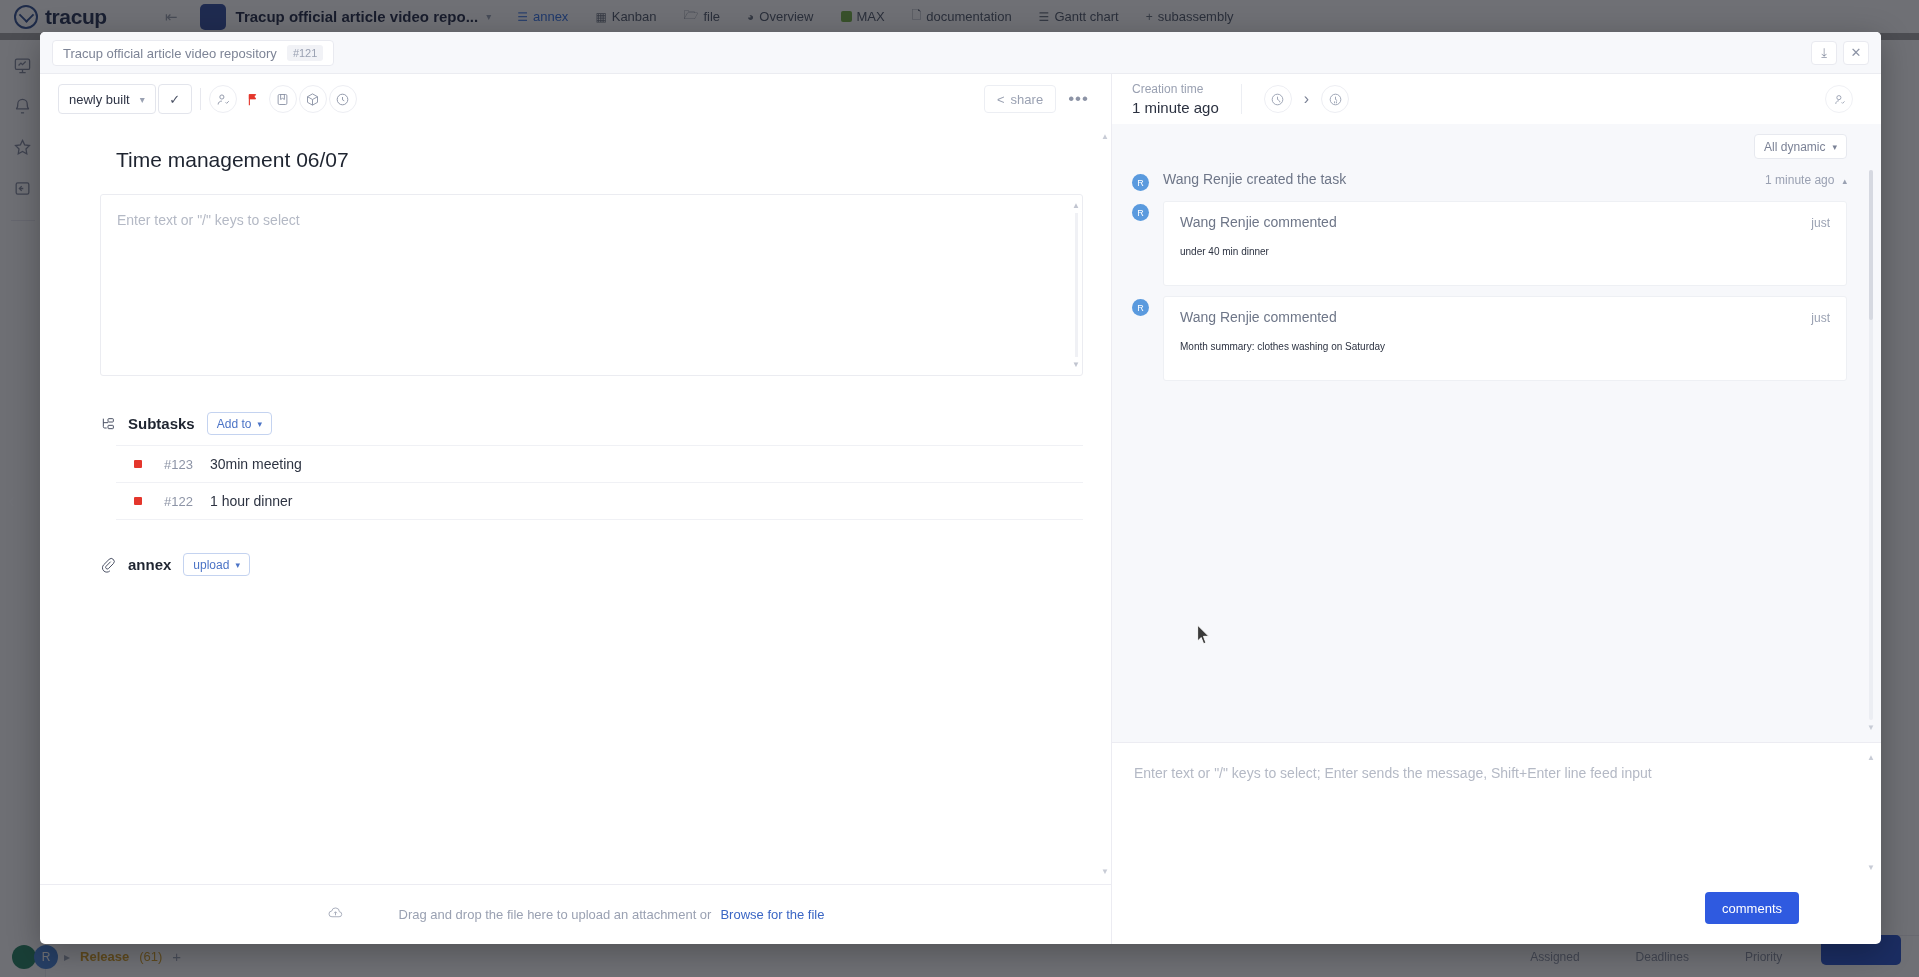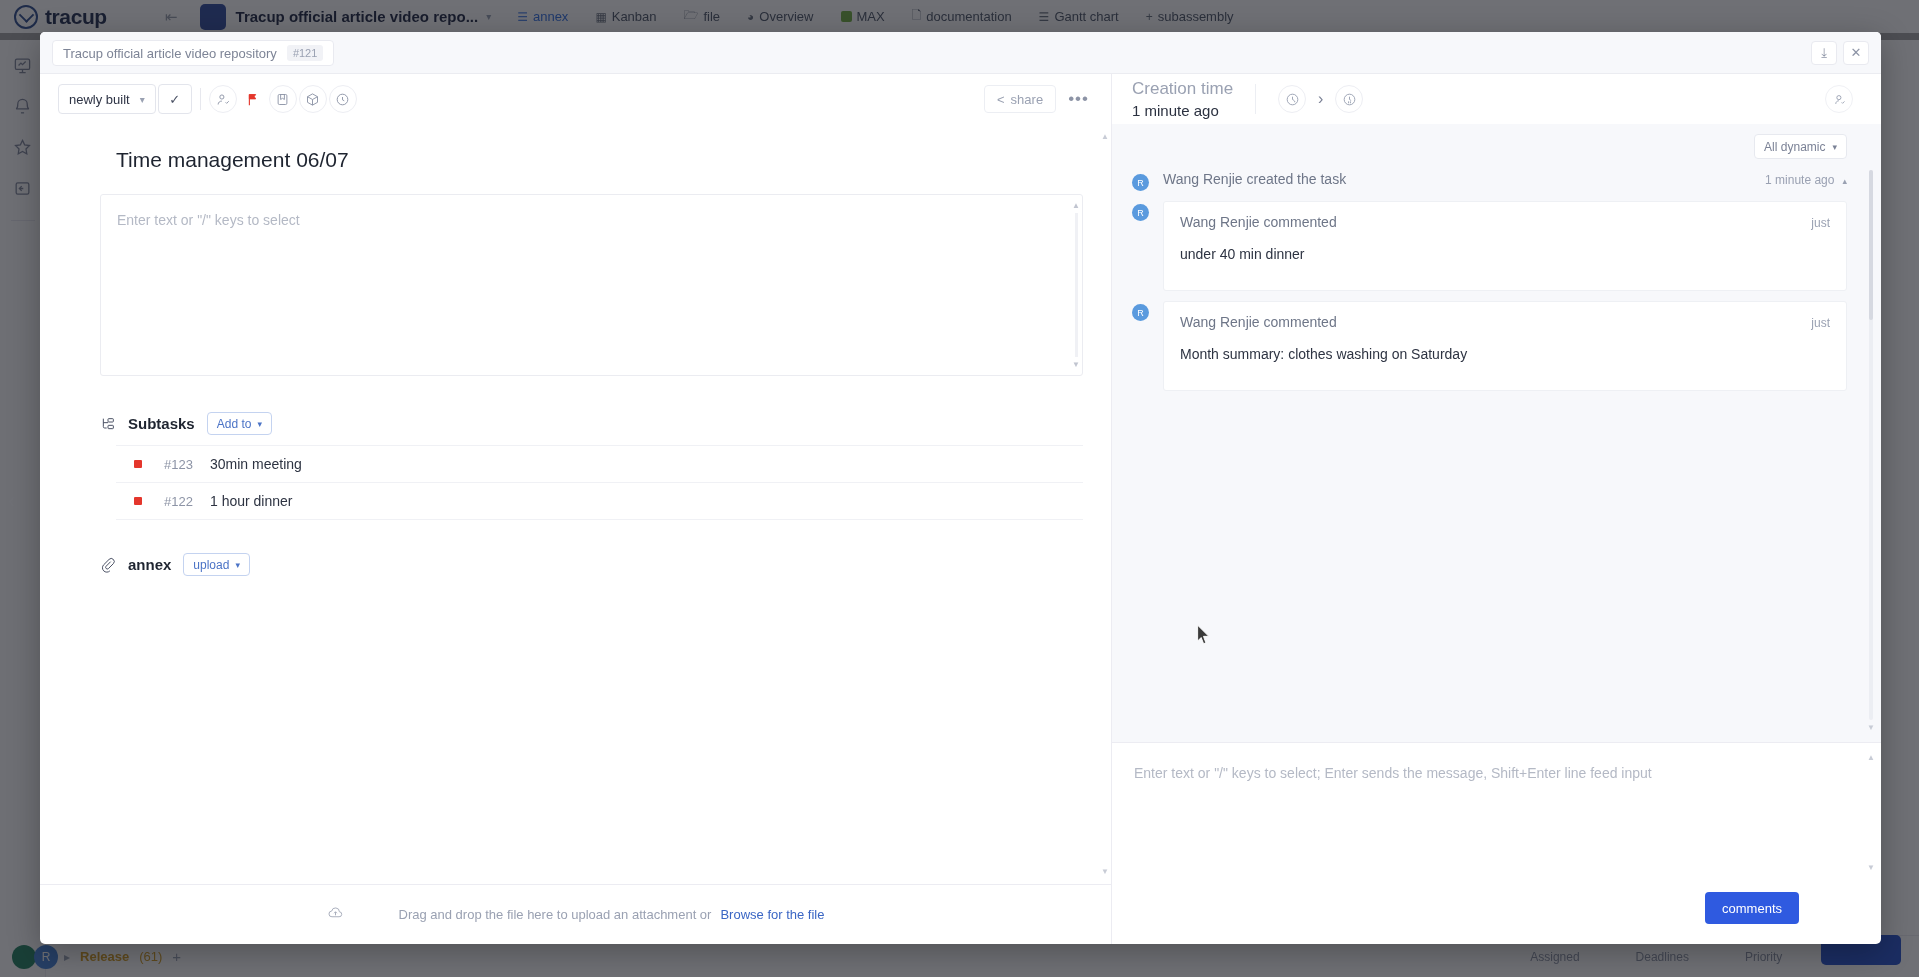--- a/index.html
+++ b/index.html
@@ -190,21 +190,21 @@
     height: 60px; border-top: 1px solid #ececf2; flex: none;
     display: flex; align-items: center; justify-content: center; gap: 9px;
   }
   .dz-ico svg { width: 17px; height: 17px; stroke: #a9aebc; fill: none; stroke-width: 1.4; }
   .dz-text { font-size: 13px; color: #9aa1b2; padding-left: 46px; }
   .dz-link { font-size: 13px; color: #3a66c4; }
 
   
   .m-right { flex: 1; display: flex; flex-direction: column; min-width: 0; position: relative; }
   .r-head { height: 50px; display: flex; align-items: center; padding: 0 16px 0 20px; flex: none; }
-  .r-ct-label { font-size: 17px; color: #9aa1b2; }
+  .r-ct-label { font-size: 12px; color: #9aa1b2; }
   .r-ct-value { font-size: 15px; color: #2b3140; margin-top: 3px; }
   .r-sep { width: 1px; height: 30px; background: #eceef3; margin: 0 22px; }
   .r-ico {
     width: 28px; height: 28px; border-radius: 50%; border: 1px solid #edeef3;
     display: flex; align-items: center; justify-content: center; margin-right: 12px;
   }
   .r-ico svg { width: 15px; height: 15px; stroke: #9aa1b2; fill: none; stroke-width: 1.5; }
   .r-next { color: #7b8296; font-size: 16px; margin-right: 12px; }
   .r-head-right { margin-left: auto; }
   .r-ico.plain { border-color: #f0f1f5; }
@@ -225,21 +225,21 @@
   .feed-plain { flex: 1; display: flex; align-items: baseline; }
   .feed-plain .txt { font-size: 14px; color: #6e7688; }
   .feed-plain .time { margin-left: auto; font-size: 12px; color: #9aa1b2; }
   .feed-plain .caret { margin-left: 8px; font-size: 9px; color: #9aa1b2; }
   .feed-card {
     flex: 1; background: #fff; border: 1px solid #eef0f4; border-radius: 3px; padding: 12px 16px 28px 16px;
   }
   .fc-head { display: flex; align-items: baseline; justify-content: center; }
   .fc-who { font-size: 14px; color: #6e7688; }
   .fc-time { margin-left: auto; font-size: 12px; color: #9aa1b2; }
-  .fc-body { margin-top: 16px; font-size: 14px; color: #2d3342; }
+  .fc-body { margin-top: 16px; font-size: 10px; color: #2d3342; }
   .r-feed-scroll {
     position: absolute; right: 6px; top: 34px; bottom: 10px; width: 8px;
     display: flex; flex-direction: column; justify-content: space-between; align-items: center;
     color: #c8ccd6; font-size: 8px;
   }
   .r-feed-scroll .trk { position: absolute; top: 12px; bottom: 12px; width: 4px; background: #eceef3; border-radius:2px;}
   .r-feed-scroll .thb { position: absolute; top: 12px; height: 150px; width: 4px; background: #d6d9e1; border-radius:2px;}
 
   .r-compose { height: 140px; border-top: 1px solid #ececf2; padding: 22px 30px 0 22px; flex: none; position: relative;}
   .r-compose .ph { font-size: 14px; color: #b4b9c5; }

